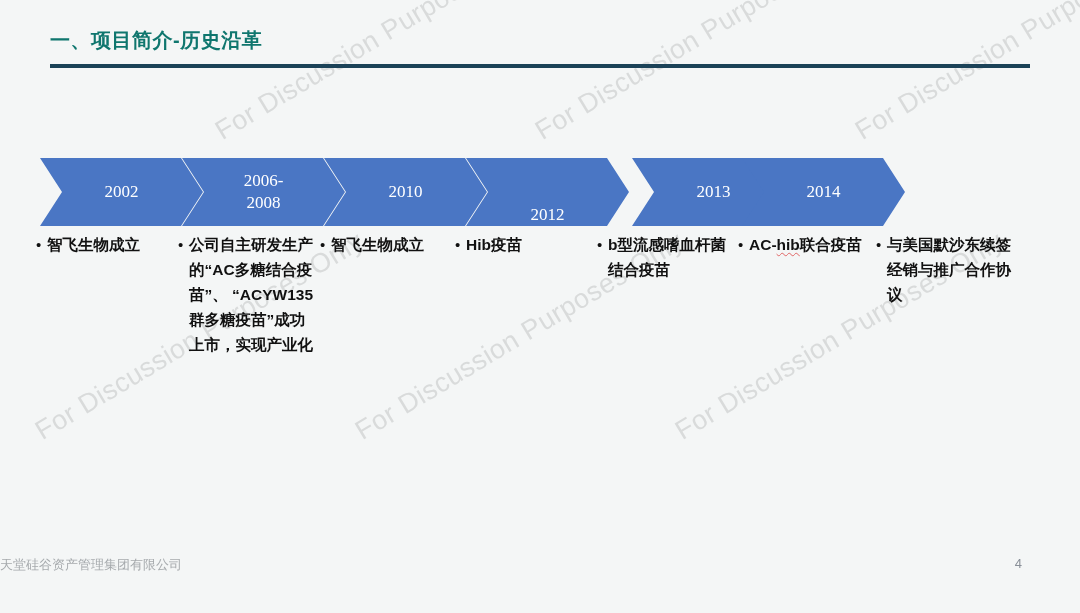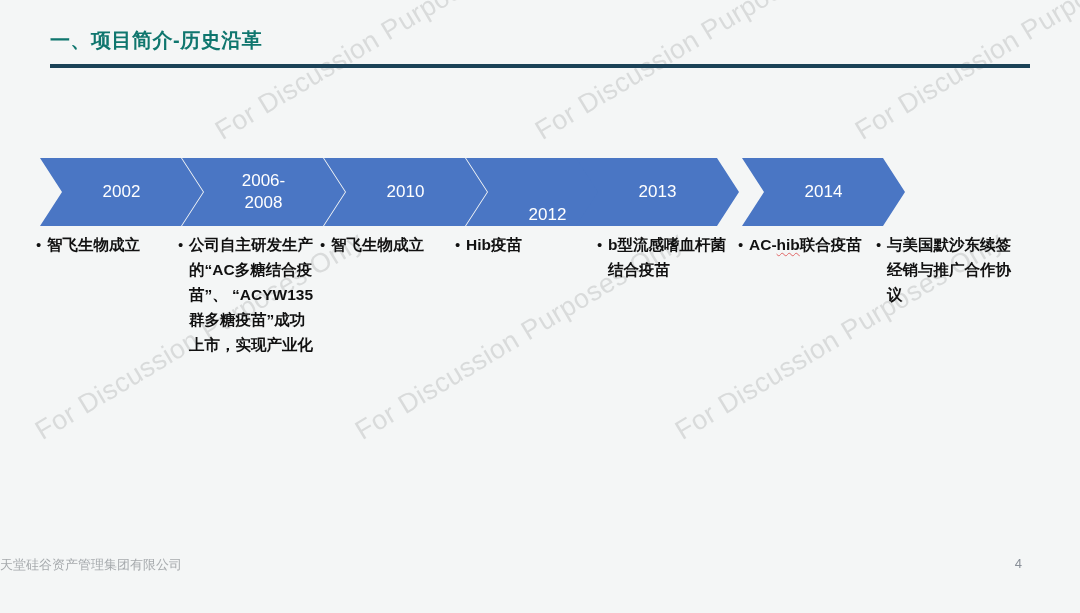--- a/index.html
+++ b/index.html
@@ -55,20 +55,21 @@
     background:#1b4257;
     z-index:3;
   }
 
   
   .timeline {
     position:absolute;
     left:0; top:158px;
     width:1080px; height:68px;
     z-index:2;
+    font-family:Liberation Serif, serif;
   }
   .chev {
     position:absolute;
     top:0;
     height:68px;
     background:#4a76c4;
     color:#ffffff;
     display:flex;
     align-items:center;
     justify-content:center;
@@ -163,21 +164,21 @@
       </div>
     <div class="chev" style="left:182px; width:163px;">
         <span class="chev-label">2006-<br>2008</span>
       </div>
     <div class="chev" style="left:324px; width:163px;justify-content:center;">
         <span class="chev-label">2010</span>
       </div>
     <div class="chev" style="left:466px; width:163px;align-items:flex-end;">
         <span class="chev-label">2012</span>
       </div>
-    <div class="chev" style="left:576px; width:163px;">
+    <div class="chev" style="left:632px; width:163px;">
         <span class="chev-label">2013</span>
       </div>
     <div class="chev" style="left:742px; width:163px;">
         <span class="chev-label">2014</span>
       </div>
   </div>
 
   <div class="cols">
 
     <div class="col" style="left:36px;  width:150px;">

